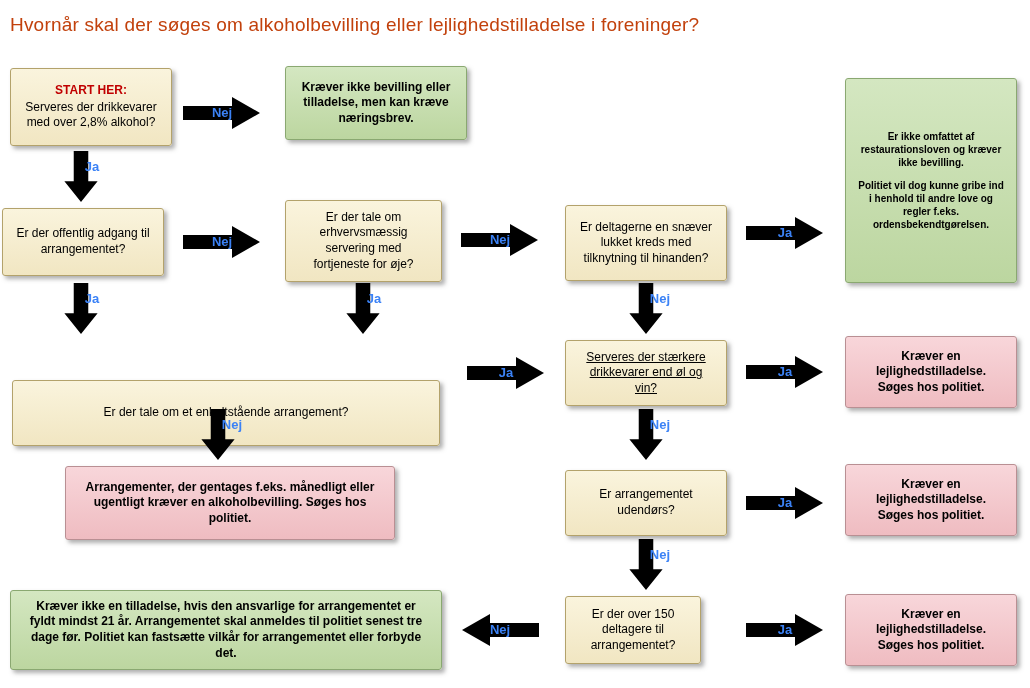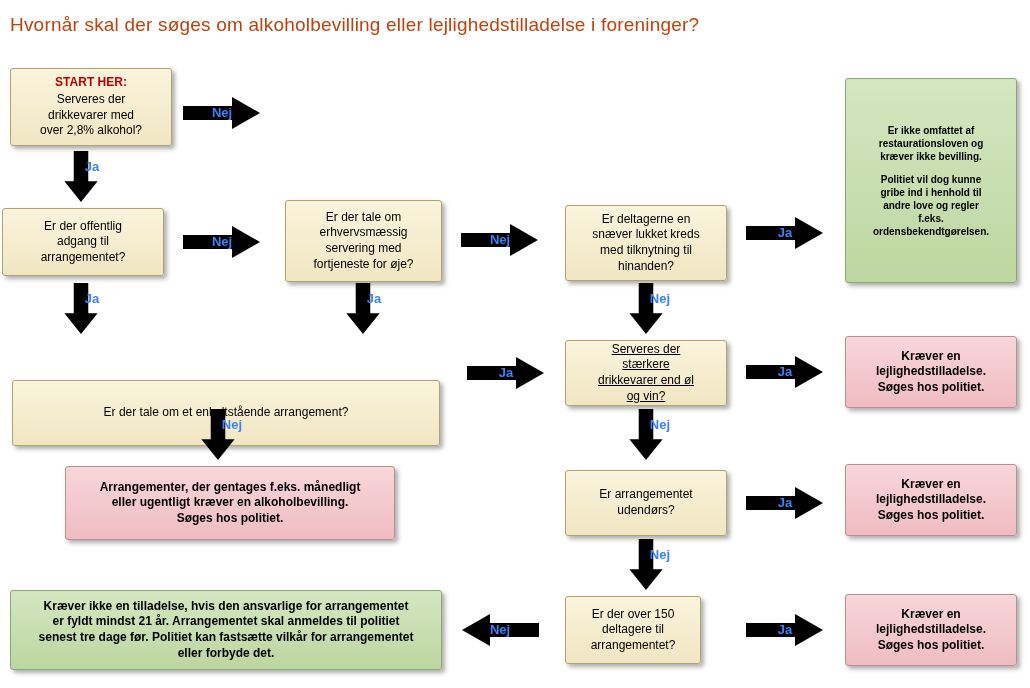--- a/index.html
+++ b/index.html
@@ -7,21 +7,21 @@
     position:relative; width:1030px; height:688px; background:#fff;
     font-family:"Liberation Sans", sans-serif; color:#000; overflow:hidden;
   }
   .title {
     position:absolute; left:10px; top:14px; font-size:19px; color:#c2410c;
     font-weight:400; letter-spacing:0.2px;
   }
   .box {
     position:absolute; box-sizing:border-box; border-radius:3px;
     display:flex; flex-direction:column; align-items:center; justify-content:center;
-    text-align:center; padding:5px 26px; font-size:12px; line-height:1.3;
+    text-align:center; padding:5px 12px; font-size:12px; line-height:1.3;
     box-shadow:3px 3px 4px rgba(110,110,110,0.55);
   }
   .q   { background:linear-gradient(#faf4dd, #f1e6c2); border:1px solid #b3a26b; }
   .g   { background:linear-gradient(#d4e7c1, #bcd6a0); border:1px solid #8aa871; }
   .p   { background:linear-gradient(#f8d6da, #efbcc1); border:1px solid #b98f93; }
   .result { font-weight:bold; }
   .start-heading { color:#C00000; font-weight:bold; display:block; margin-bottom:1px; }
   .para { margin:0 0 10px 0; }
   .para:last-child { margin:0; }
   .arrow { position:absolute; }
@@ -61,20 +61,23 @@
     <span>Serveres der drikkevarer med over 2,8% alkohol?</span>
   </div>
 
   <div class="arrow red" style="left:182px; top:94px; width:80px; height:38px;">
     <svg>
         <use href="#ar-right"></use>
       </svg>
     <span class="lbl center">Nej</span>
   </div>
 
+  <div class="box g result" style="left:285px; top:66px; width:182px; height:74px;">
+    <span>Kræver ikke bevilling eller tilladelse, men kan kræve næringsbrev.</span>
+  </div>
 
   <div class="box g result" style="left:845px; top:78px; width:172px; height:205px; font-size:10px;">
     <p class="para">Er ikke omfattet af restaurationsloven og kræver ikke bevilling.</p>
     <p class="para">Politiet vil dog kunne gribe ind i henhold til andre love og regler f.eks. ordensbekendtgørelsen.</p>
   </div>
 
   <div class="arrow green" style="left:62px; top:150px; width:38px; height:54px;">
     <svg>
         <use href="#ar-down"></use>
       </svg>

